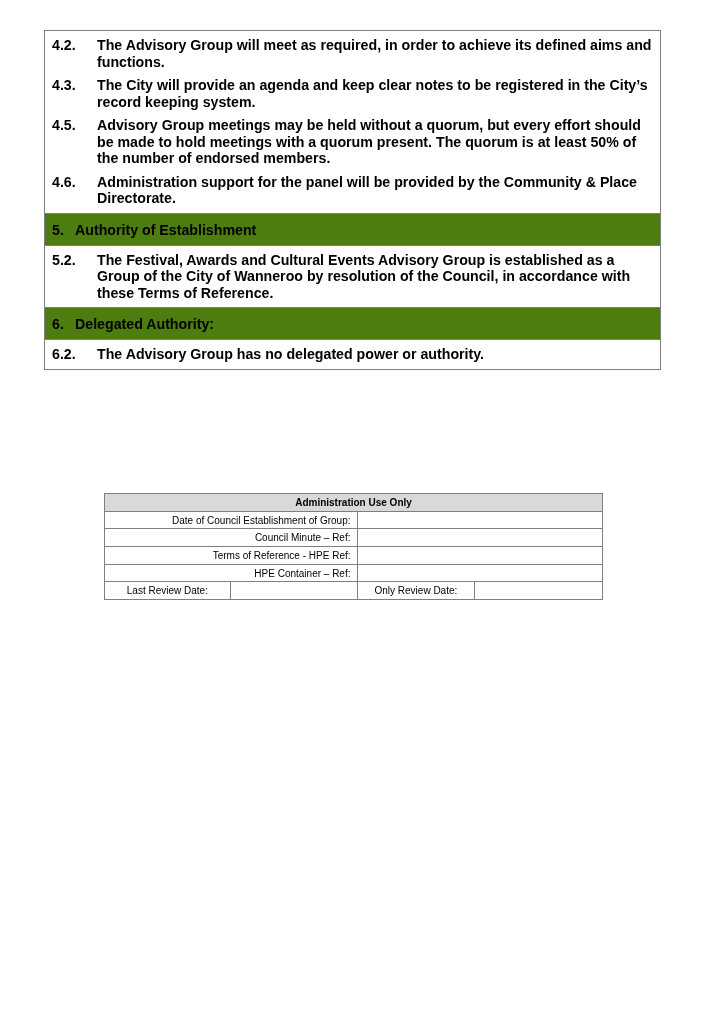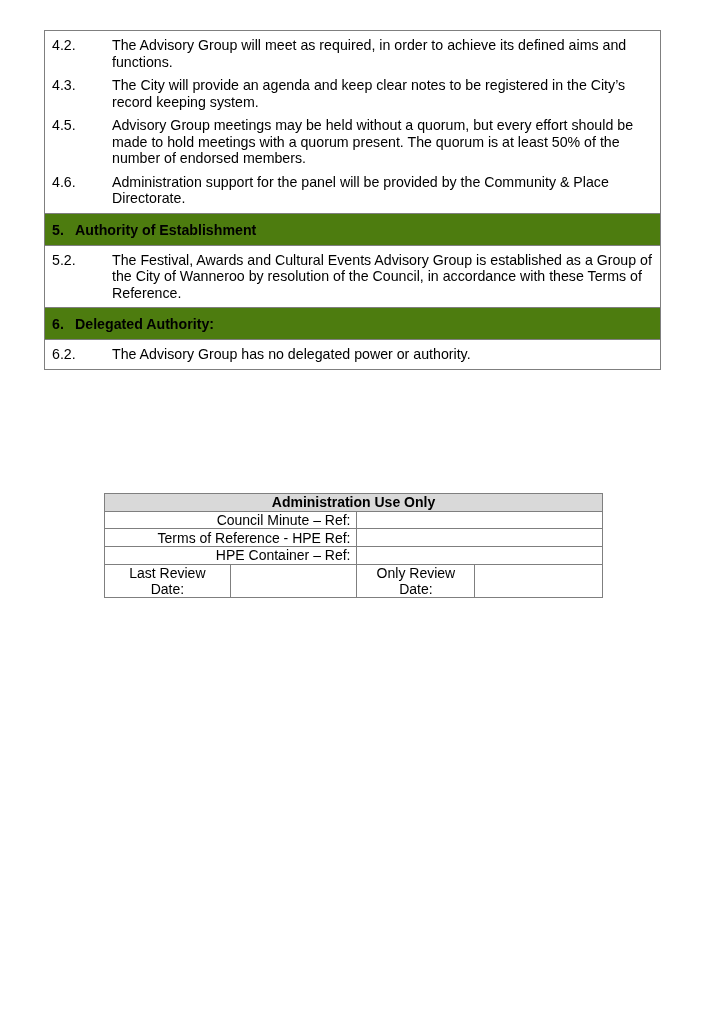--- a/index.html
+++ b/index.html
@@ -19,58 +19,58 @@
       position: absolute;
       left: 44px;
       top: 30px;
       width: 617px;
       border: 1px solid #7f7f7f;
       box-sizing: border-box;
     }
     .section {
       padding: 6px 0 6px 0;
       border-bottom: 1px solid #7f7f7f;
+      font-weight: bold;
     }
     .section:last-child { border-bottom: none; }
     .item {
       display: flex;
       font-size: 14.2px;
       line-height: 16.5px;
       margin: 0 0 7px 0;
     }
     .item:last-child { margin-bottom: 0; }
     .item .num {
       width: 45px;
       padding-left: 7px;
       flex: 0 0 45px;
     }
     .item .text {
       flex: 1;
       padding-right: 6px;
-      margin-left: 15px;
     }
     .heading {
       background: #4d7c0f;
       font-weight: bold;
       font-size: 14.2px;
       line-height: 16px;
       padding: 8px 0 7px 7px;
       border-bottom: 1px solid #7f7f7f;
       border-top: 1px solid #7f7f7f;
       margin-top: -1px;
     }
     .heading .hnum { display: inline-block; width: 23px; }
 
     .admin-table {
       position: absolute;
       left: 104px;
       top: 493px;
       width: 499px;
       border-collapse: collapse;
-      font-size: 14px;
+      font-size: 10px;
     }
     .admin-table td, .admin-table th {
       border: 1px solid #7f7f7f;
       height: 17.7px;
       padding: 0 6px;
       box-sizing: border-box;
     }
     .admin-table th {
       background: #d9d9d9;
       font-weight: bold;
@@ -128,20 +128,24 @@
     <col style="width:126px">
     <col style="width:127px">
     <col style="width:118px">
     <col style="width:128px">
   </colgroup>
   <tbody>
       <tr>
     <th colspan="4">Administration Use Only</th>
   </tr>
   <tr>
+    <td class="lbl" colspan="2">Date of Council Establishment of Group:</td>
+    <td colspan="2"></td>
+  </tr>
+  <tr>
     <td class="lbl" colspan="2">Council Minute – Ref:</td>
     <td colspan="2"></td>
   </tr>
   <tr>
     <td class="lbl" colspan="2">Terms of Reference - HPE Ref:</td>
     <td colspan="2"></td>
   </tr>
   <tr>
     <td class="lbl" colspan="2">HPE Container – Ref:</td>
     <td colspan="2"></td>

